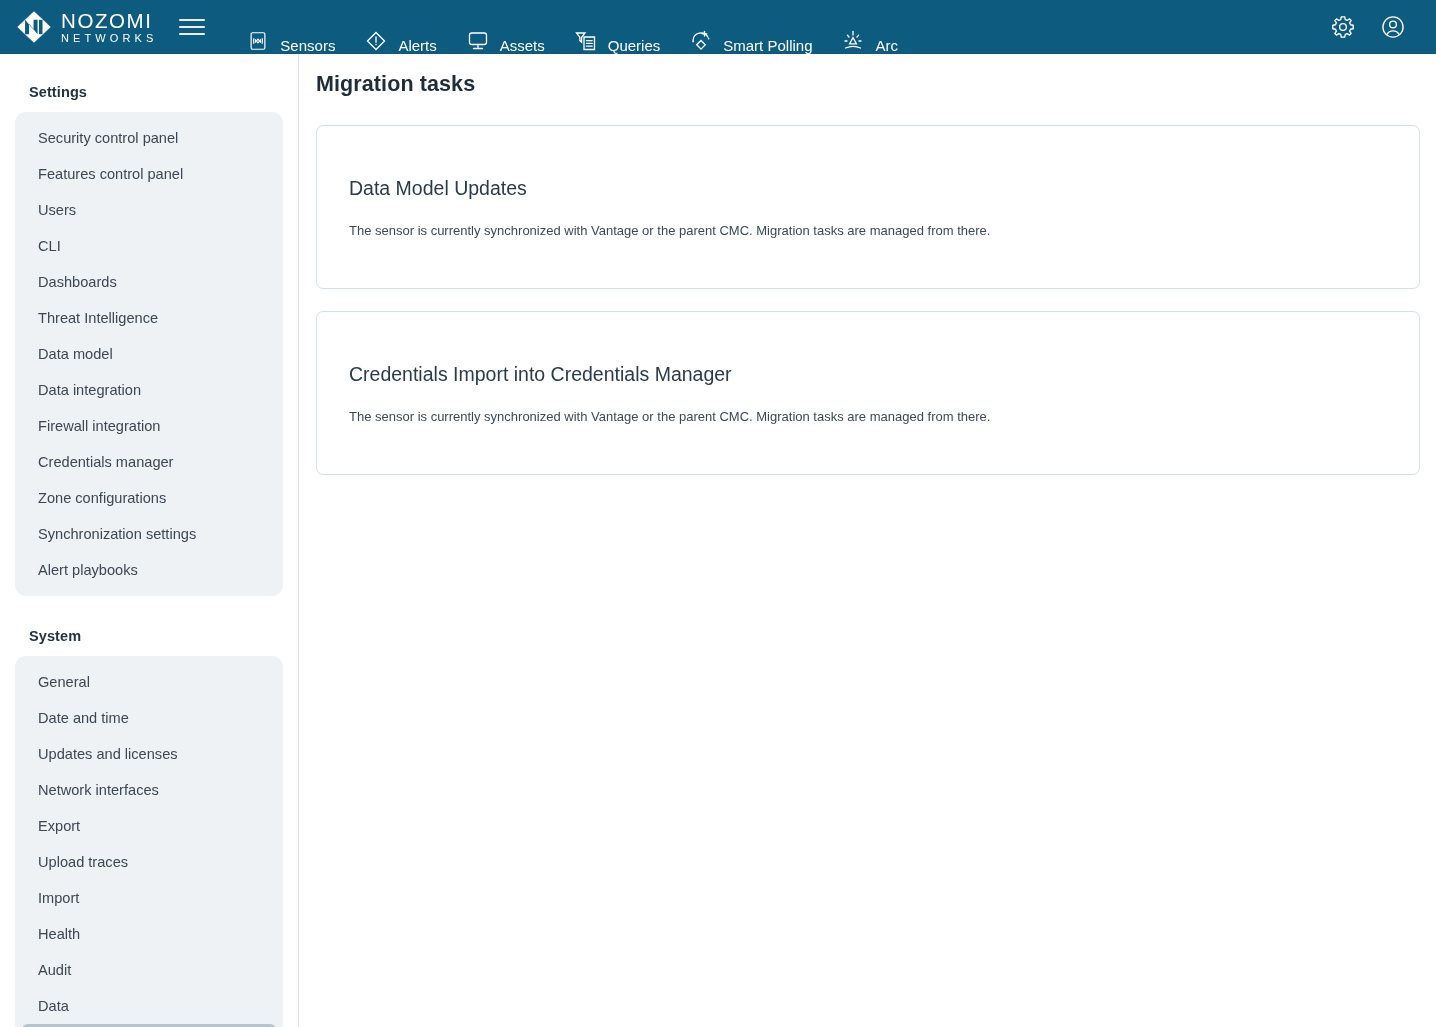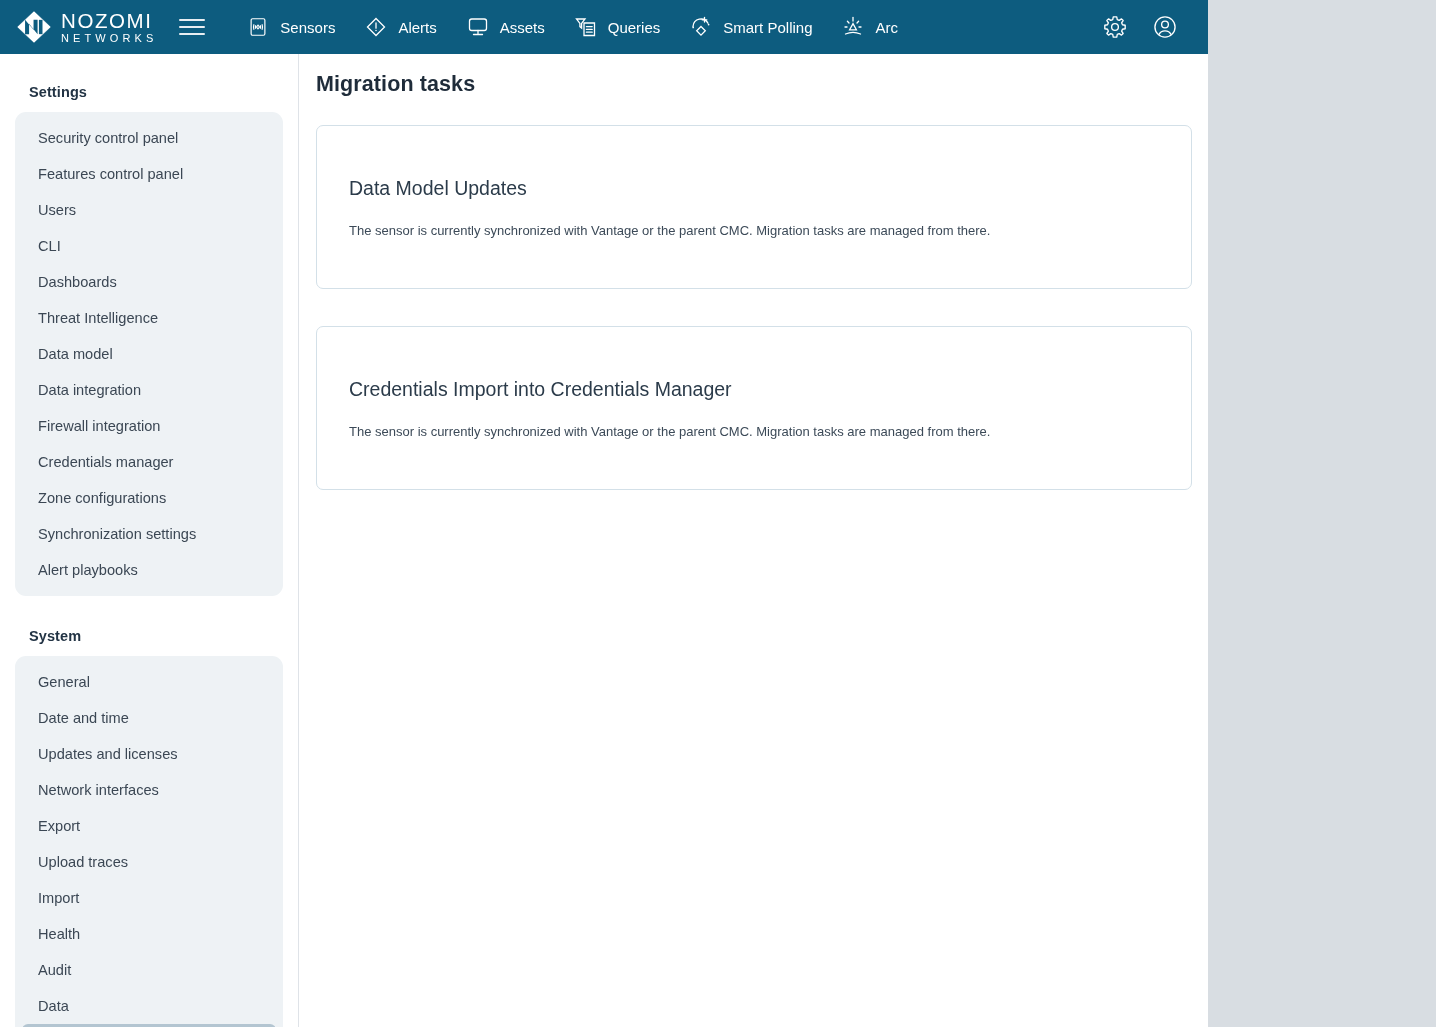--- a/index.html
+++ b/index.html
@@ -7,21 +7,21 @@
   html, body {
     width: 1436px;
     height: 1027px;
     overflow: hidden;
     background: #d8dde2;
     font-family: "Liberation Sans", sans-serif;
   }
 
   #app {
     position: relative;
-    width: 1208px;
+    width: 1436px;
     height: 1027px;
     background: #ffffff;
     display: flex;
     flex-direction: column;
     overflow: hidden;
   }
 
   
   .header {
     height: 54px;
@@ -76,24 +76,24 @@
   }
 
   .nav {
     display: flex;
     align-items: center;
     gap: 0px;
     height: 100%;
   }
   .nav-item {
     display: flex;
-    align-items: center;
+    align-items: flex-end;
     gap: 9px;
     height: 100%;
-    padding: 16px 14px;
+    padding: 0 14px;
     color: #ffffff;
     font-size: 15px;
     cursor: pointer;
     white-space: nowrap;
   }
   .nav-item .nav-icon { display: flex; align-items: center; justify-content: center; width: 26px; height: 26px; }
 
   .header-right {
     margin-left: auto;
     display: flex;
@@ -160,21 +160,21 @@
     font-weight: 700;
     color: #1f2c3a;
     margin: 0 0 28px 0;
     letter-spacing: 0.1px;
   }
   .card {
     border: 1px solid #d3e0e8;
     border-radius: 7px;
     background: #ffffff;
     padding: 50px 32px 47px 32px;
-    margin-bottom: 37px;
+    margin-bottom: 22px;
     max-width: 1107px;
   }
   .card-title {
     font-size: 19.5px;
     font-weight: 400;
     color: #2b3b4a;
     margin-bottom: 21px;
     line-height: 24px;
   }
   .card-desc {

